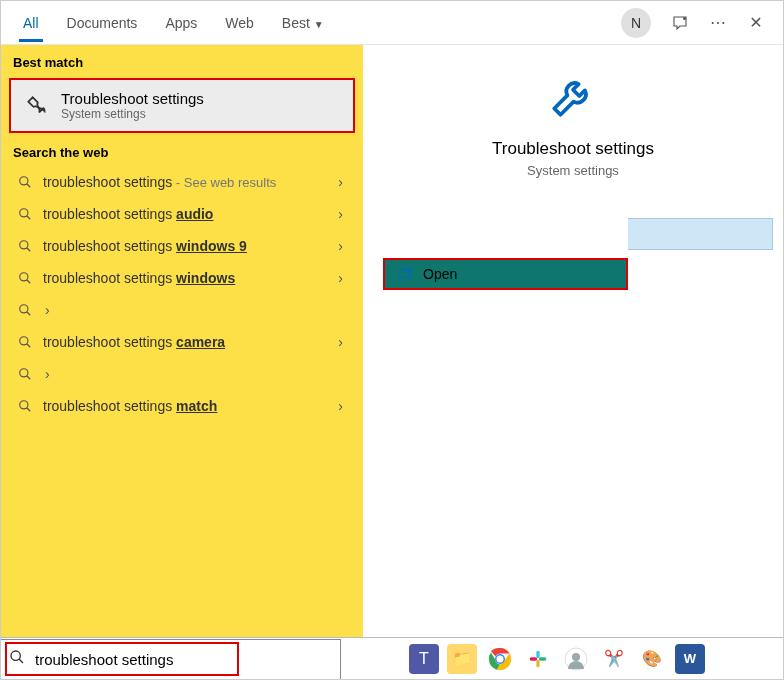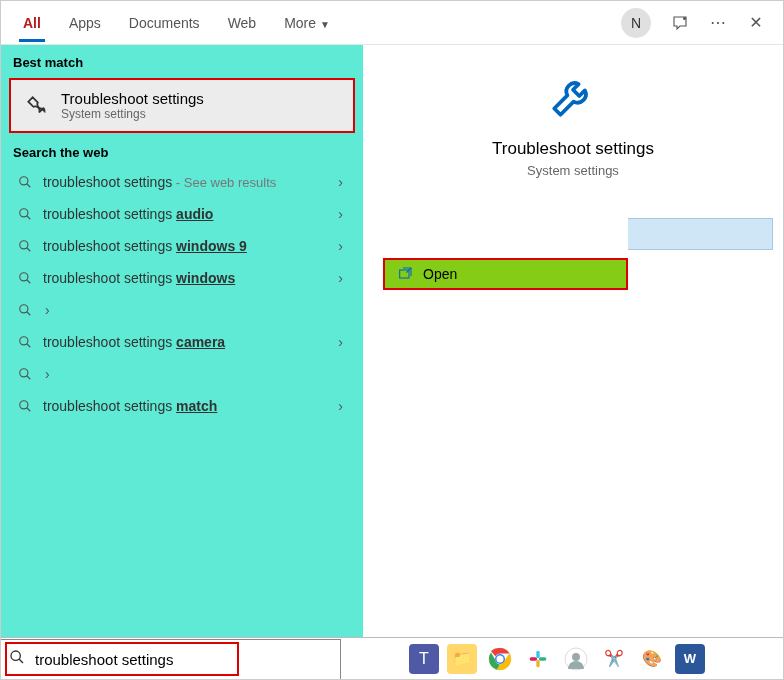--- a/index.html
+++ b/index.html
@@ -3,30 +3,30 @@
 <meta charset="utf-8">
 <style>
 * { box-sizing: border-box; margin: 0; padding: 0; font-family: "Segoe UI", sans-serif; }
 body { width: 784px; height: 680px; background: #fff; overflow: hidden; position: relative; }
 
 .container { display: flex; flex-direction: column; height: 100%; border: 1px solid #ccc; }
 
 
 .tabs { display: flex; align-items: center; height: 44px; padding: 0 8px; border-bottom: 1px solid #e5e5e5; }
 .tab { padding: 10px 14px; font-size: 14px; color: #555; cursor: pointer; position: relative; }
-.tab.active { color: #b91c1c; font-weight: 700; }
+.tab.active { color: #0369a1; font-weight: 400; }
 .tab.active::after { content: ""; position: absolute; bottom: -1px; left: 10px; right: 10px; height: 3px; background: #0067c0; }
 .tab .chev { margin-left: 4px; font-size: 10px; }
 .tab-spacer { flex: 1; }
 .avatar { width: 30px; height: 30px; border-radius: 50%; background: #e0e0e0; display: flex; align-items: center; justify-content: center; font-size: 14px; color: #333; margin-right: 10px; }
 .top-icon { width: 30px; height: 30px; display: flex; align-items: center; justify-content: center; color: #555; font-size: 16px; cursor: pointer; margin: 0 4px; }
 
 
 .main { flex: 1; display: flex; overflow: hidden; }
-.left-pane { width: 362px; background: #5eead4; overflow-y: auto; }
+.left-pane { width: 362px; background: #fde047; overflow-y: auto; }
 .right-pane { flex: 1; background: #fff; display: flex; flex-direction: column; }
 
 .section-header { font-size: 13px; font-weight: 600; padding: 10px 12px 6px; color: #000; }
 
 .best-match { display: flex; align-items: center; padding: 10px 12px; background: #ececec; border: 2px solid #d00; margin: 2px 8px 2px 8px; cursor: pointer; }
 .best-match .icon { width: 28px; margin-right: 10px; display:flex; align-items:center; justify-content:center; }
 .best-match .title { font-size: 15px; color: #000; }
 .best-match .subtitle { font-size: 12px; color: #666; }
 
 .web-item { display: flex; align-items: center; padding: 8px 12px; cursor: pointer; position: relative; }
@@ -35,45 +35,45 @@
 .web-item .text b { font-weight: 600; text-decoration: underline; }
 .web-item .suffix { color: #777; font-size: 13px; }
 .web-item .arrow { color: #555; font-size: 14px; padding: 0 8px; }
 
 
 .preview { display: flex; flex-direction: column; align-items: center; padding-top: 26px; }
 .preview-icon { margin-bottom: 14px; }
 .preview-title { font-size: 17px; color: #000; margin-bottom: 4px; }
 .preview-subtitle { font-size: 13px; color: #666; }
 
-.open-btn { margin-top: 40px; height: 32px; background: #84cc16; border: 2px solid #d00; display: flex; align-items: center; padding: 0 12px; cursor: pointer; font-size: 14px; color: #000; width: 245px; align-self: flex-start; margin-left: 10px; }
+.open-btn { margin-top: 40px; height: 32px; background: #0f766e; border: 2px solid #d00; display: flex; align-items: center; padding: 0 12px; cursor: pointer; font-size: 14px; color: #000; width: 245px; align-self: flex-start; margin-left: 10px; }
 .open-btn .oicon { margin-right: 10px; display:inline-flex; }
 .open-extra { height:32px; background:#cfe6f6; border-top:1px solid #a8c8e0; border-bottom:1px solid #a8c8e0; border-right:1px solid #a8c8e0; flex:1; }
 .open-row { display:flex; align-items:stretch; margin-top:40px; margin-left:10px; margin-right:10px; }
 
 
 .bottom { height: 42px; display: flex; align-items: center; border-top: 1px solid #bbb; background: #fff; }
 .search-box { display: flex; align-items: center; height: 40px; width: 340px; border: 1px solid #888; border-left:none; border-bottom:none; margin-left: 0; padding-left: 8px; }
 .search-box .sicon2 { width: 20px; color: #333; }
 .search-box input { border: none; outline: none; font-size: 15px; padding-left: 6px; width: 220px; background: transparent; }
 .search-highlight { border: 2px solid #d00; position: absolute; pointer-events: none; }
 
 .taskbar { flex: 1; display: flex; align-items: center; justify-content: flex-start; gap: 8px; padding-left: 30px; }
 .task-icon { width: 30px; height: 30px; border-radius: 4px; display: flex; align-items: center; justify-content: center; font-size: 16px; cursor: pointer; }
 </style>
 </head>
 <body>
 
 <div class="container">
   <div class="tabs">
     <div class="tab active">All</div>
+    <div class="tab">Documents</div>
     <div class="tab">Apps</div>
-    <div class="tab">Documents</div>
     <div class="tab">Web</div>
-    <div class="tab"><span>More</span><span class="chev">▼</span></div>
+    <div class="tab"><span>Best</span><span class="chev">▼</span></div>
     <div class="tab-spacer"></div>
     <div class="avatar">N</div>
     <div class="top-icon">
       <svg width="18" height="18" viewBox="0 0 24 24" fill="none" stroke="#555" stroke-width="1.5">
           <path d="M4 4h16v12H12l-4 4v-4H4z"></path>
           <circle cx="18" cy="6" r="2" fill="#555" stroke="none"></circle>
         </svg>
     </div>
     <div class="top-icon">⋯</div>
     <div class="top-icon">✕</div>

